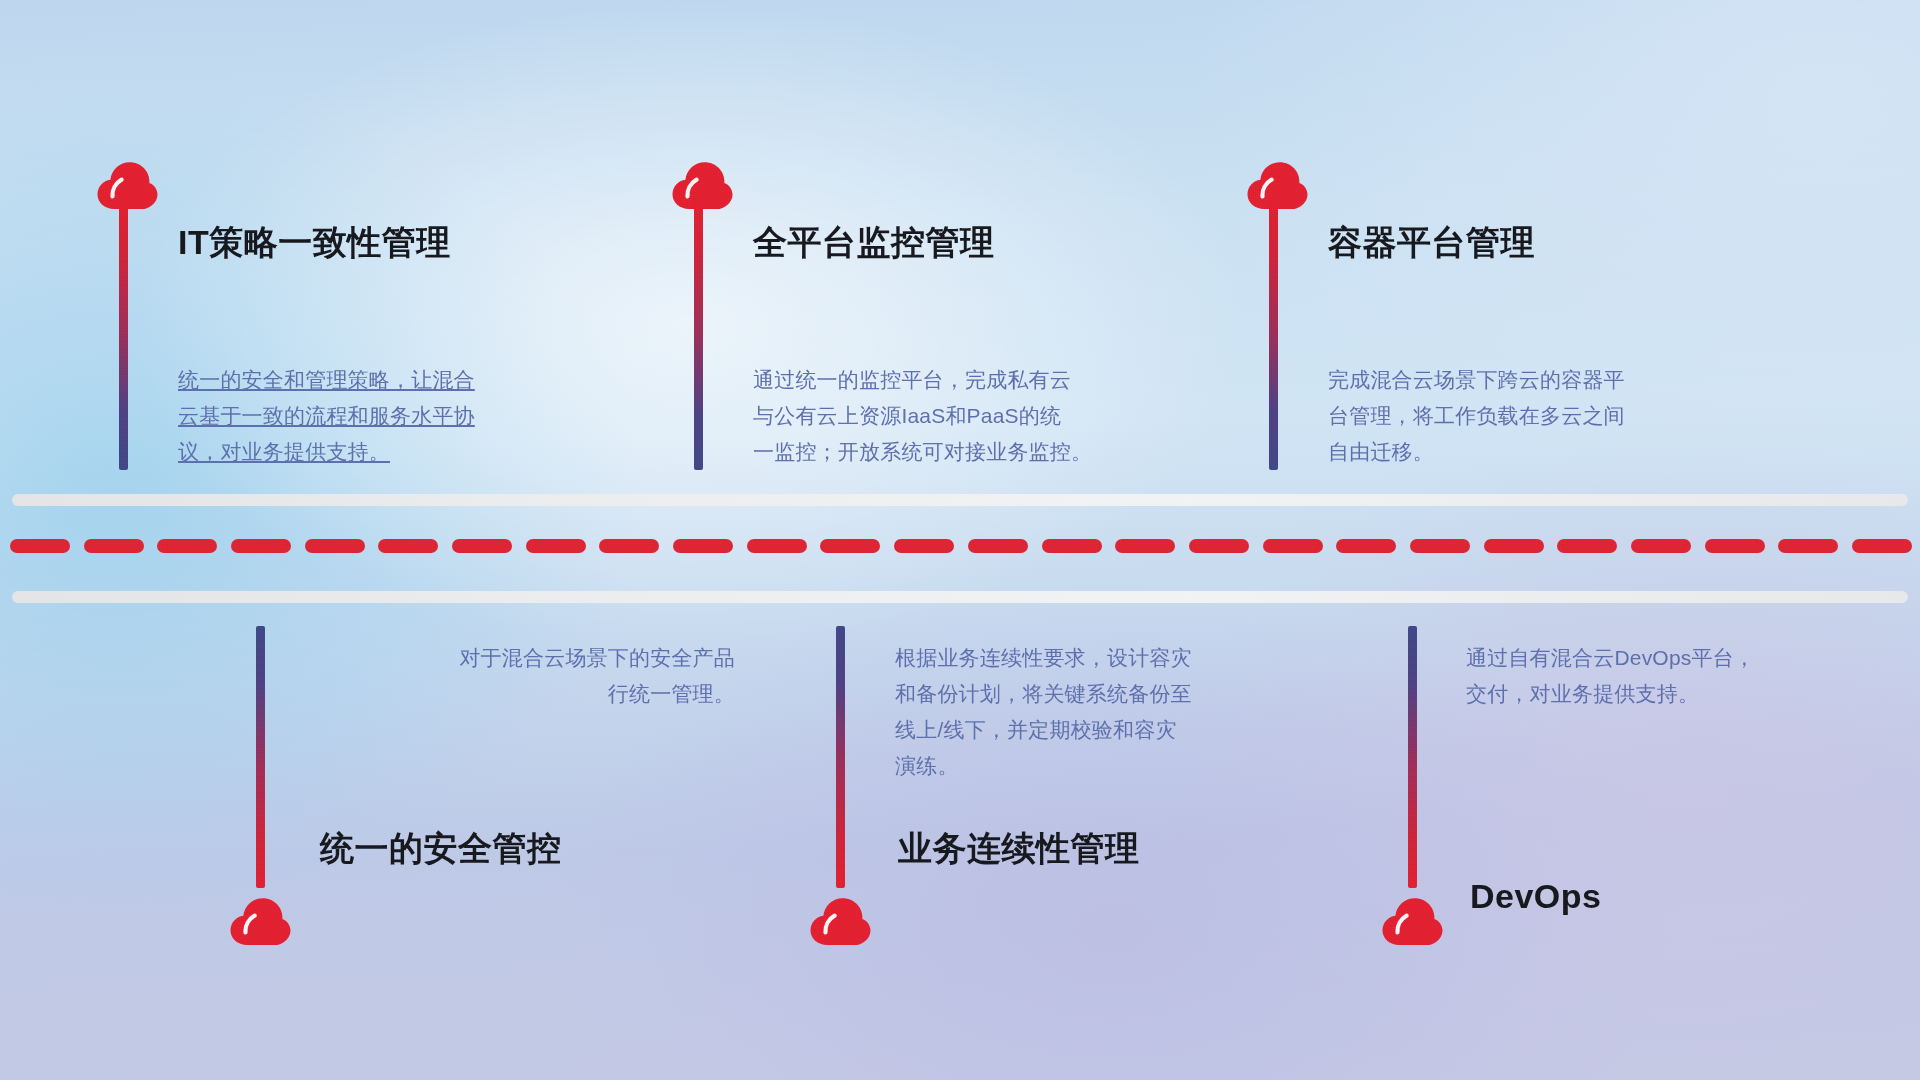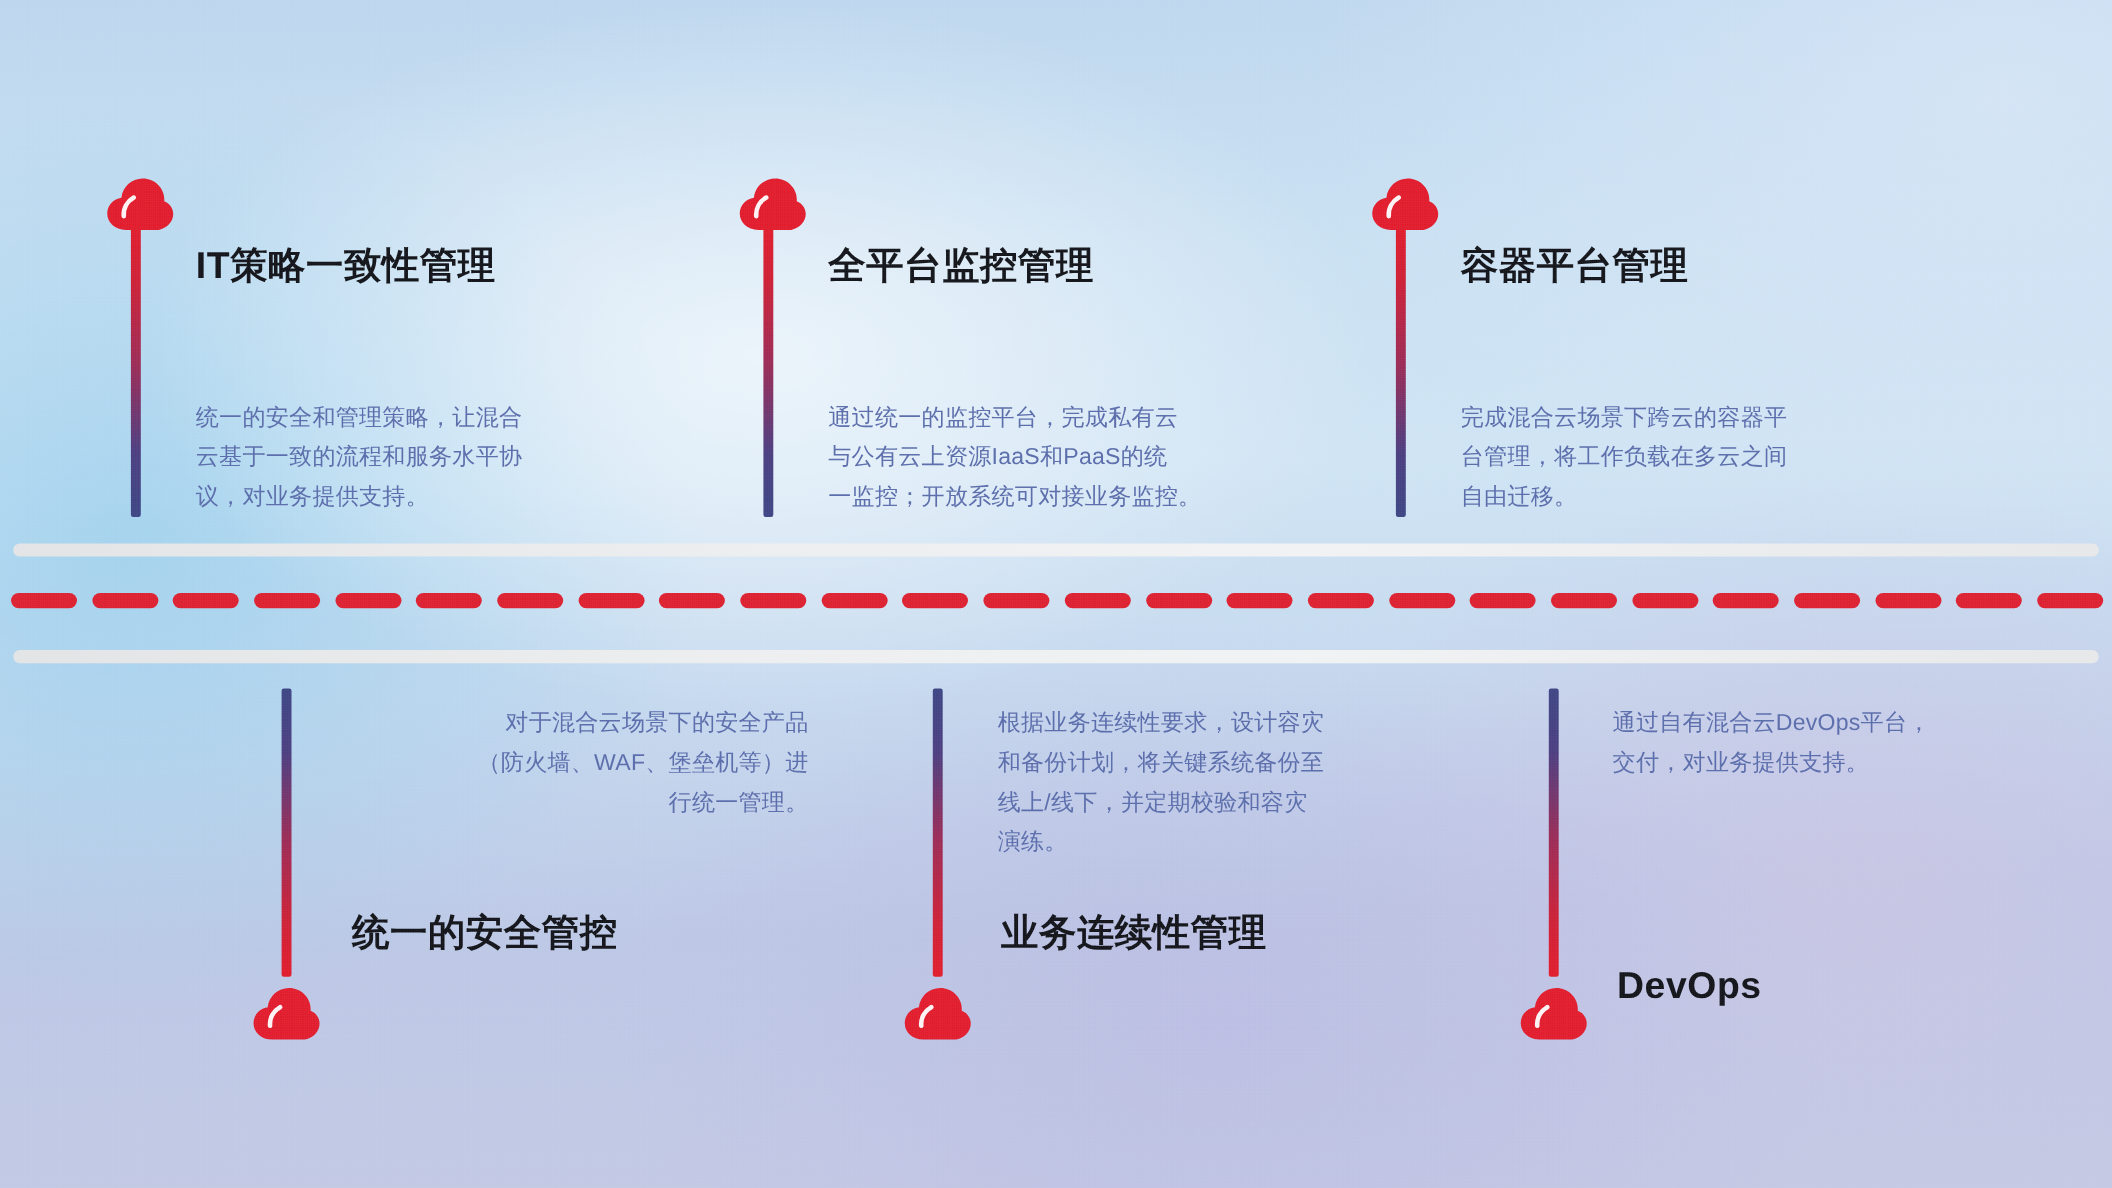--- a/index.html
+++ b/index.html
@@ -125,21 +125,21 @@
 
   <div class="marker top-row" style="left:0; top:0; width:1px; height:1px;">
     <div class="cloud-icon" style="left:96px; top:160px;">
       <svg viewBox="0 0 62 50" aria-hidden="true">
         <path d="M18.5 49 C8.3 49 1.5 42.2 1.5 34.2 C1.5 26.6 7.2 20.6 14.4 19.7 C15.3 9.9 23.6 2.2 33.8 2.2 C44.6 2.2 53.4 10.8 53.4 21.4 C53.4 21.9 53.4 22.4 53.3 22.9 C58.2 24.7 61.5 29.3 61.5 34.6 C61.5 41.6 55.6 47.6 48.3 49 Z" fill="#e11b2c"></path>
         <path d="M16.5 36.5 C16.0 29.5 19.6 23.0 25.6 19.6" fill="none" stroke="#ffffff" stroke-width="4.2" stroke-linecap="round" opacity="0.95"></path>
       </svg>
     </div>
     <div class="stem" style="left:119px; top:205px; height:265px;"></div>
     <div class="card-title" style="left:178px; top:222px;text-align:right;">IT策略一致性管理</div>
-    <div class="card-body" style="left:178px; top:362px;">
+    <div class="card-body" style="left:178px; top:362px;text-decoration:underline;">
       <span class="line">统一的安全和管理策略，让混合</span>
       <span class="line">云基于一致的流程和服务水平协</span>
       <span class="line">议，对业务提供支持。</span>
     </div>
   </div>
 
   <div class="marker top-row" style="left:0; top:0; width:1px; height:1px;">
     <div class="cloud-icon" style="left:671px; top:160px;">
       <svg viewBox="0 0 62 50" aria-hidden="true">
         <path d="M18.5 49 C8.3 49 1.5 42.2 1.5 34.2 C1.5 26.6 7.2 20.6 14.4 19.7 C15.3 9.9 23.6 2.2 33.8 2.2 C44.6 2.2 53.4 10.8 53.4 21.4 C53.4 21.9 53.4 22.4 53.3 22.9 C58.2 24.7 61.5 29.3 61.5 34.6 C61.5 41.6 55.6 47.6 48.3 49 Z" fill="#e11b2c"></path>
@@ -205,27 +205,26 @@
   <div class="marker bottom-row" style="left:0; top:0; width:1px; height:1px;text-align:right;">
     <div class="stem" style="left:256px; top:626px; height:262px;"></div>
     <div class="cloud-icon" style="left:229px; top:896px;">
       <svg viewBox="0 0 62 50" aria-hidden="true">
         <path d="M18.5 49 C8.3 49 1.5 42.2 1.5 34.2 C1.5 26.6 7.2 20.6 14.4 19.7 C15.3 9.9 23.6 2.2 33.8 2.2 C44.6 2.2 53.4 10.8 53.4 21.4 C53.4 21.9 53.4 22.4 53.3 22.9 C58.2 24.7 61.5 29.3 61.5 34.6 C61.5 41.6 55.6 47.6 48.3 49 Z" fill="#e11b2c"></path>
         <path d="M16.5 36.5 C16.0 29.5 19.6 23.0 25.6 19.6" fill="none" stroke="#ffffff" stroke-width="4.2" stroke-linecap="round" opacity="0.95"></path>
       </svg>
     </div>
     <div class="card-body" style="left:315px; top:640px; width:420px;">
       <span class="line">对于混合云场景下的安全产品</span>
-      <span class="line">（防火墙、WAF、堡垒机等）进</span>
       <span class="line">行统一管理。</span>
     </div>
     <div class="card-title" style="left:320px; top:828px;">统一的安全管控</div>
   </div>
 
-  <div class="marker bottom-row" style="left:12px; top:0; width:1px; height:1px;">
+  <div class="marker bottom-row" style="left:0; top:0; width:1px; height:1px;">
     <div class="stem" style="left:836px; top:626px; height:262px;"></div>
     <div class="cloud-icon" style="left:809px; top:896px;">
       <svg viewBox="0 0 62 50" aria-hidden="true">
         <path d="M18.5 49 C8.3 49 1.5 42.2 1.5 34.2 C1.5 26.6 7.2 20.6 14.4 19.7 C15.3 9.9 23.6 2.2 33.8 2.2 C44.6 2.2 53.4 10.8 53.4 21.4 C53.4 21.9 53.4 22.4 53.3 22.9 C58.2 24.7 61.5 29.3 61.5 34.6 C61.5 41.6 55.6 47.6 48.3 49 Z" fill="#e11b2c"></path>
         <path d="M16.5 36.5 C16.0 29.5 19.6 23.0 25.6 19.6" fill="none" stroke="#ffffff" stroke-width="4.2" stroke-linecap="round" opacity="0.95"></path>
       </svg>
     </div>
     <div class="card-body" style="left:895px; top:640px; width:420px;">
       <span class="line">根据业务连续性要求，设计容灾</span>
       <span class="line">和备份计划，将关键系统备份至</span>

